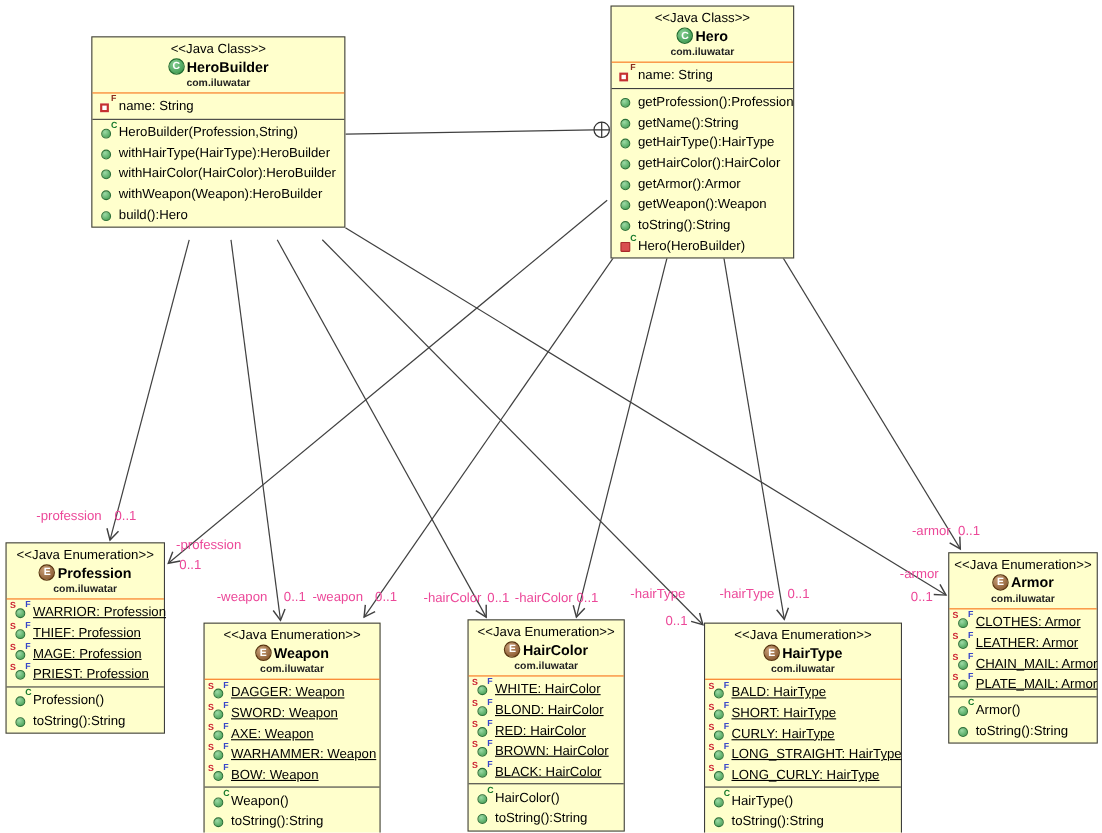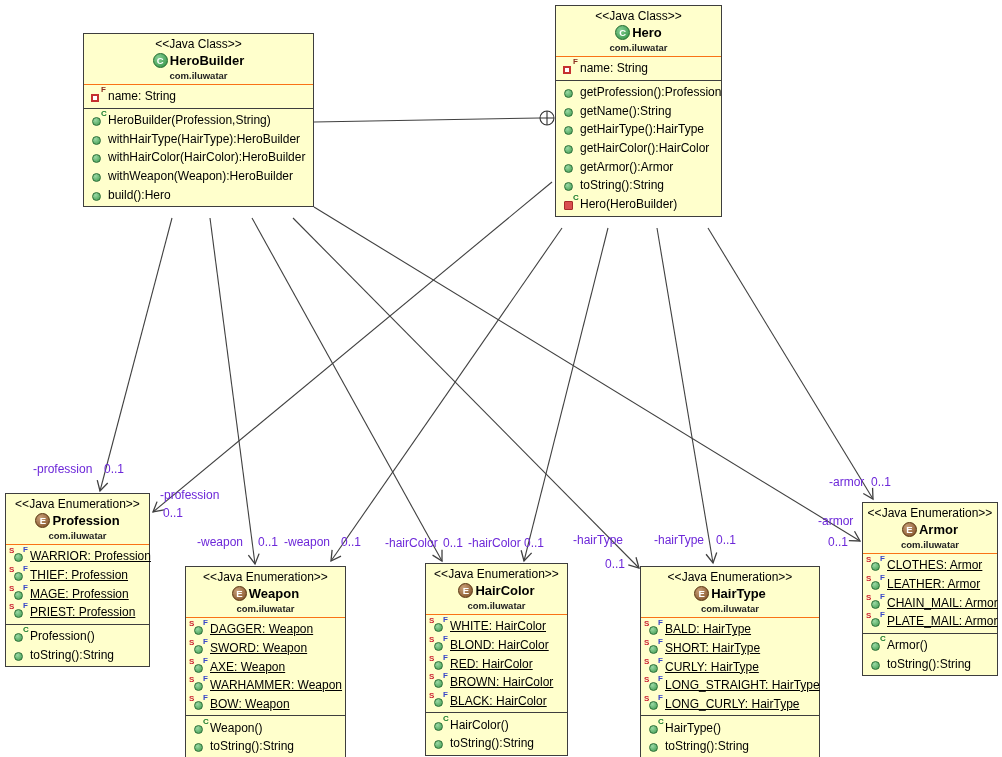--- a/index.html
+++ b/index.html
@@ -1,21 +1,21 @@
 <!DOCTYPE html>
 <html><head>
 <meta charset="utf-8">
 <style>
   html,body{margin:0;padding:0;background:#fff;}
   #canvas{position:relative;width:1002px;height:757px;background:#fff;overflow:hidden;
           font-family:"Liberation Sans",sans-serif;}
   #edges{position:absolute;left:0;top:0;z-index:0;}
   .edge{stroke:#404040;stroke-width:1.1;}
   #labels{position:absolute;left:0;top:0;z-index:1;}
-  .edge-label{position:absolute;font-size:12px;color:#6d28d9;white-space:nowrap;line-height:14px;}
+  .edge-label{position:absolute;font-size:12px;color:#ec4899;white-space:nowrap;line-height:14px;}
   #boxes{position:absolute;left:0;top:0;z-index:2;}
   .cbox{position:absolute;background:#ffffcc;border:1px solid #3e3e3e;box-sizing:border-box;}
   .box-header{text-align:center;padding:3px 1px 2px;border-bottom:1px solid #f97316;}
   .stereo{font-size:12px;line-height:15px;color:#000;white-space:nowrap;}
   .cname{font-size:13px;font-weight:bold;line-height:17px;display:flex;align-items:center;justify-content:center;gap:2px;white-space:nowrap;}
   .pkg{font-size:9.5px;line-height:13px;color:#222;font-weight:bold;}
   .hicon{display:inline-block;width:13px;height:13px;border-radius:50%;color:#fff;font-size:9.5px;
          font-weight:bold;line-height:13px;text-align:center;flex:0 0 13px;}
   .hicon.class{background:radial-gradient(circle at 35% 30%,#86cf93,#2f8f41);border:1px solid #206b2f;}
   .hicon.enum{background:radial-gradient(circle at 35% 30%,#c9a079,#7b4a20);border:1px solid #57330f;}
@@ -205,20 +205,28 @@
               <span class="supr"></span>
             </span>
     <span class="mtext">getArmor():Armor</span>
   </div>
           <div class="mrow">
     <span class="micon k-method">
               <span class="supl"></span>
               <span class="shape"></span>
               <span class="supr"></span>
             </span>
+    <span class="mtext">getWeapon():Weapon</span>
+  </div>
+          <div class="mrow">
+    <span class="micon k-method">
+              <span class="supl"></span>
+              <span class="shape"></span>
+              <span class="supr"></span>
+            </span>
     <span class="mtext">toString():String</span>
   </div>
           <div class="mrow">
     <span class="micon k-ctor-private">
               <span class="supl"></span>
               <span class="shape"></span>
               <span class="supr">C</span>
             </span>
     <span class="mtext">Hero(HeroBuilder)</span>
   </div>

